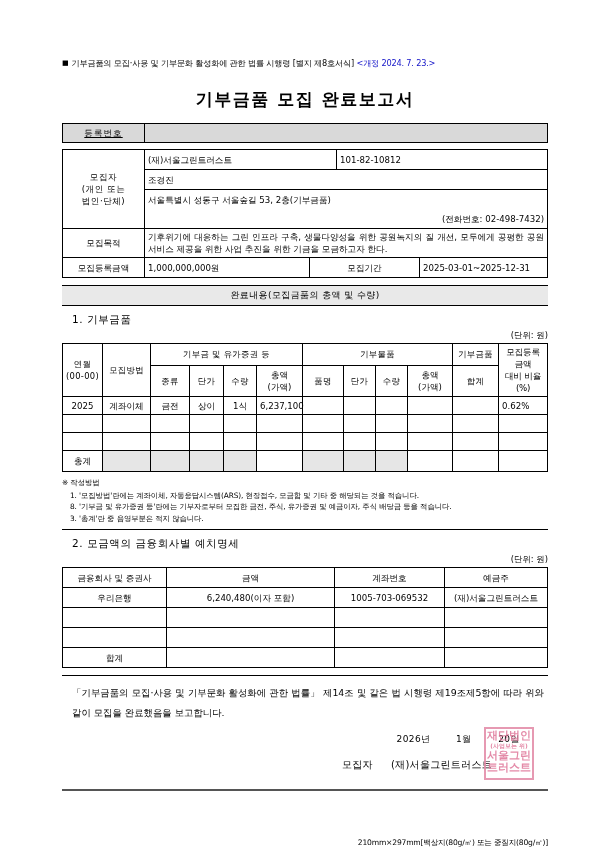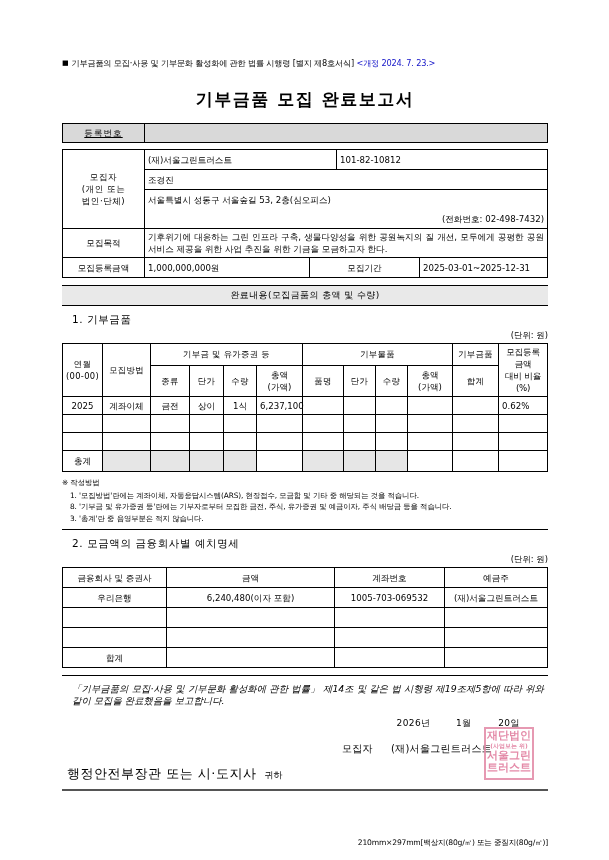--- a/index.html
+++ b/index.html
@@ -161,24 +161,23 @@
     border: none;
     border-top: 1px solid #000;
     margin: 7px 0 0 0;
     width: 486px;
   }
 
   
   .legal {
     margin-top: 7px;
     font-size: 9.4px;
-    line-height: 12px;
+    line-height: 20px;
     padding: 0 4px 0 10px;
     text-align: justify;
-    font-style: italic;
   }
 
   
   .dateline {
     margin-top: 10px;
     font-size: 9px;
     text-align: right;
     padding-right: 18px;
     letter-spacing: 0.4px;
   }
@@ -289,21 +288,21 @@
           <div>(개인 또는</div>
           <div>법인·단체)</div>
         </td>
         <td class="lft">(재)서울그린트러스트</td>
         <td class="lft">101-82-10812</td>
       </tr>
       <tr>
         <td class="lft" colspan="2">조경진</td>
       </tr>
       <tr>
-        <td class="lft" colspan="2" style="border-bottom:none;height:15px">서울특별시 성동구 서울숲길 53, 2층(심오피스)</td>
+        <td class="lft" colspan="2" style="border-bottom:none;height:15px">서울특별시 성동구 서울숲길 53, 2층(기부금품)</td>
       </tr>
       <tr>
         <td class="tel" colspan="2" style="border-top:none;height:15px">(전화번호: 02-498-7432)</td>
       </tr>
       <tr>
         <td class="ctr">모집목적</td>
         <td class="purpose-cell" colspan="2">기후위기에 대응하는 그린 인프라 구축, 생물다양성을 위한 공원녹지의 질 개선, 모두에게 공평한 공원서비스 제공을 위한 사업 추진을 위한 기금을 모금하고자 한다.</td>
       </tr>
     </tbody>
       </table>
@@ -500,23 +499,20 @@
     <div class="dateline">
       <span class="d-y">2026년</span>
       <span class="d-m">1월</span>
       <span class="d-d">20일</span>
     </div>
 
     <div class="signer">
       <span class="role">모집자</span><span>(재)서울그린트러스트</span>
     </div>
 
-    <div class="recipient">
-      <span>행정안전부장관 또는 시·도지사</span><span class="hon">귀하</span>
-    </div>
 
   </div>
 
   <div class="seal">
     <span class="s-row">재단법인</span>
     <span class="s-row s-mid">(사업보는 위)</span>
     <span class="s-row">서울그린</span>
     <span class="s-row">트러스트</span>
   </div>
 

